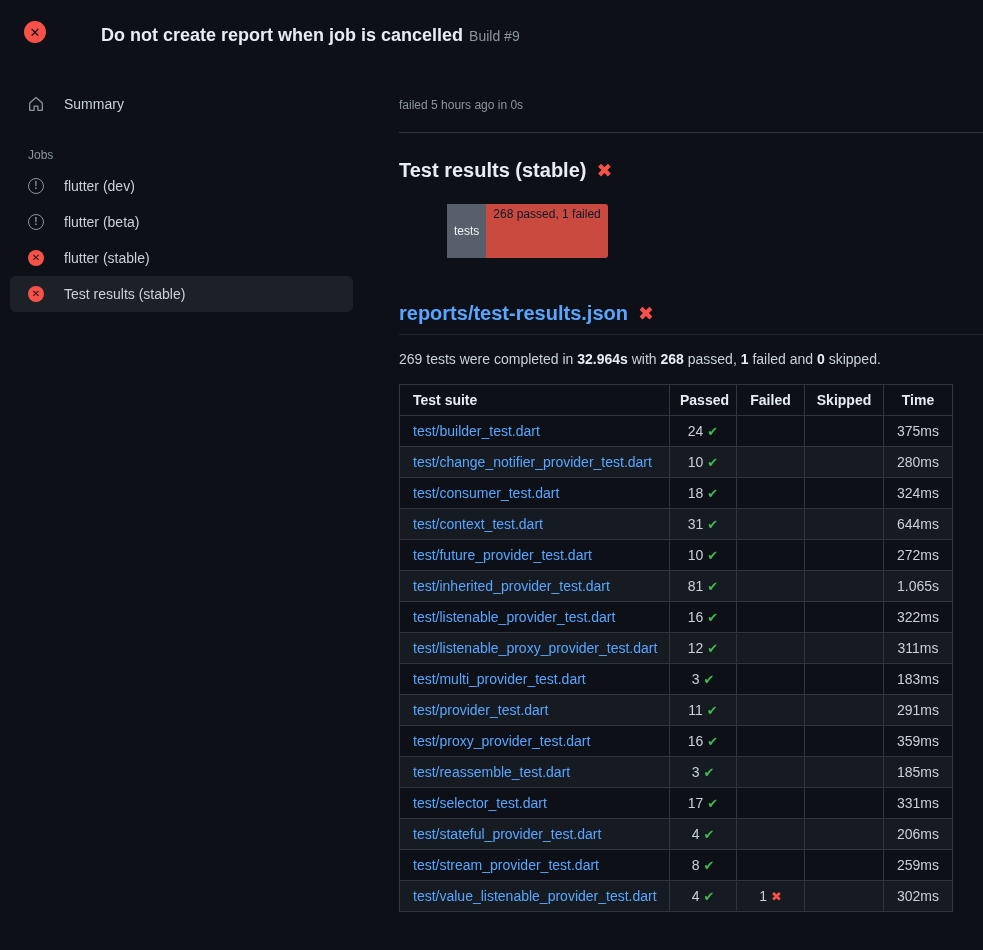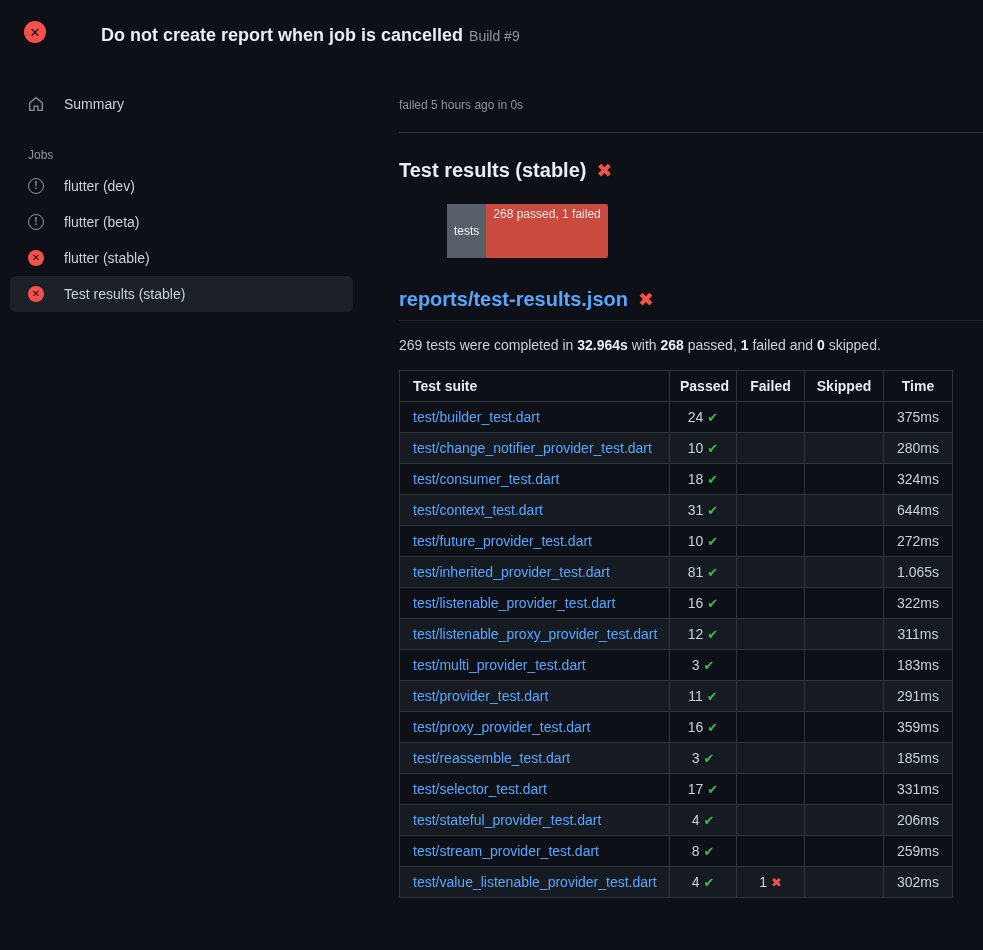--- a/index.html
+++ b/index.html
@@ -74,24 +74,24 @@
   .divider{border:none;border-top:1px solid var(--border);margin:20px 0 0 0;}
 
   .section-title{
     margin-top:26px;font-size:20px;font-weight:bold;color:var(--text-strong);
     display:flex;align-items:center;gap:10px;
   }
   .xmark{color:var(--danger);font-weight:bold;font-size:19px;line-height:1;}
 
   .badge{display:inline-flex;margin-top:22px;font-size:12px;border-radius:3px;overflow:hidden;}
   .badge-label{background:var(--badge-label-bg);color:#f0f3f6;padding:20px 7px;margin-left:48px;}
-  .badge-value{background:var(--badge-value-bg);color:#e5e5e5;padding:3px 7px;}
+  .badge-value{background:var(--badge-value-bg);color:#0f172a;padding:3px 7px;}
 
   .report-h2{
-    margin-top:30px;font-size:20px;font-weight:bold;
+    margin-top:44px;font-size:20px;font-weight:bold;
     display:flex;align-items:center;gap:10px;
     border-bottom:1px solid var(--border-soft);
     padding-bottom:9px;
   }
   .report-h2 a{font-weight:bold;}
 
   .summary-line{margin-top:16px;color:var(--text);}
   .summary-line .b{font-weight:bold;color:var(--text-strong);}
 
   

